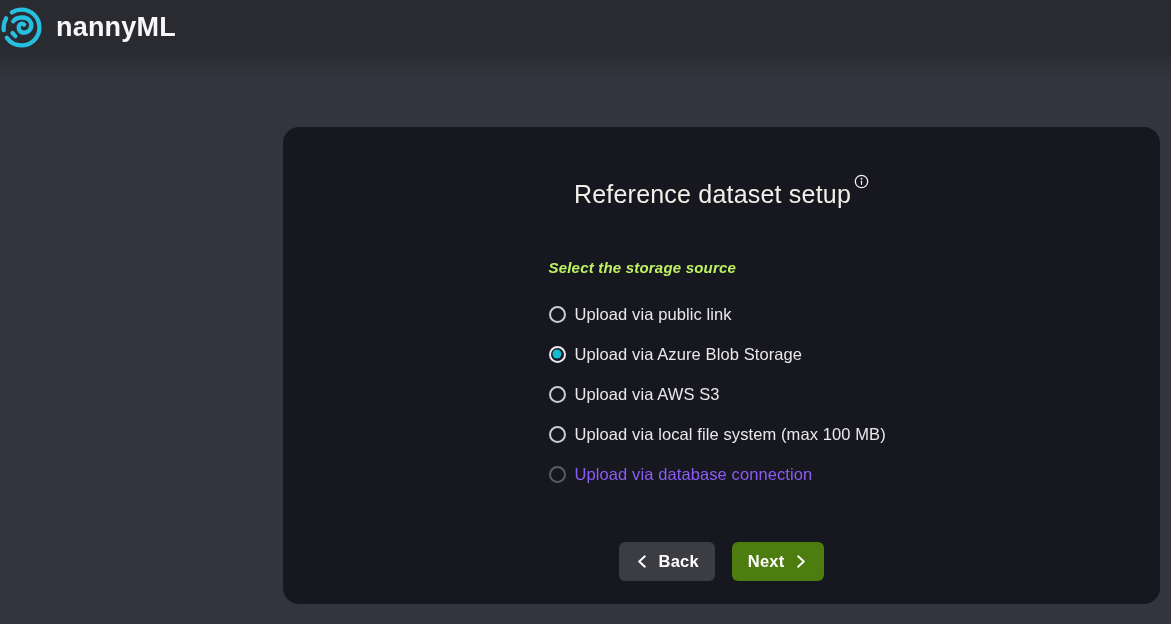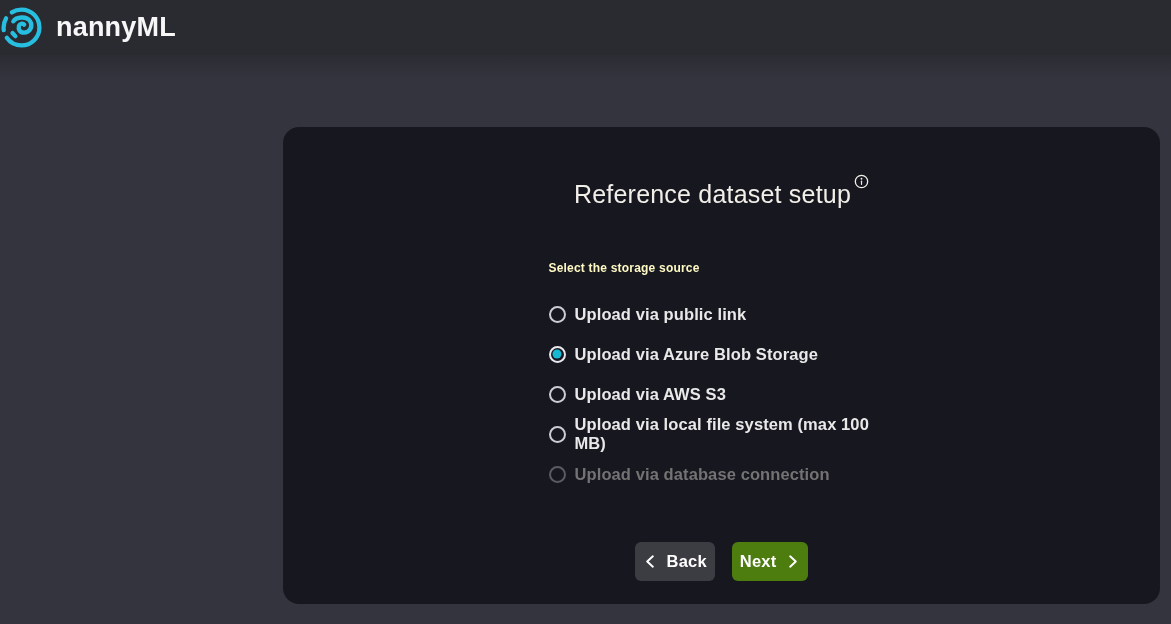--- a/index.html
+++ b/index.html
@@ -61,32 +61,32 @@
     margin-left: 3px;
     width: 15px; height: 15px;
   }
 
   .content {
     position: absolute; top: 130px; left: 50%;
     transform: translateX(-50%);
     width: 346px;
   }
   .section-label {
-    font-size: 12px;
+    font-size: 15px;
     font-weight: 700;
-    color: #fef9c3;
+    color: #bef264;
     line-height: 22px;
     letter-spacing: 0.2px;
+    font-style: italic;
   }
   .options { margin-top: 15px; }
   .option {
     height: 40px;
     display: flex; align-items: center;
     cursor: pointer;
-    font-weight: bold;
   }
   .radio {
     flex: 0 0 auto;
     width: 17px; height: 17px;
     border: 2px solid #cdcdd3;
     border-radius: 50%;
     background: transparent;
     position: relative;
     margin-right: 9px;
   }
@@ -99,34 +99,34 @@
     border-radius: 50%;
     background: #15b9d2;
   }
   .option-label {
     font-size: 16.5px;
     color: #e9e9e9;
     letter-spacing: 0.1px;
   }
   .option.disabled { cursor: default; }
   .option.disabled .radio { border-color: #5b5b64; }
-  .option.disabled .option-label { color: #737373; }
+  .option.disabled .option-label { color: #8b5cf6; }
 
   
   .buttons {
     position: absolute; top: 415px; left: 0; width: 100%;
     display: flex; justify-content: center; gap: 17px;
   }
   .btn {
     height: 39px;
     border: none;
     border-radius: 6px;
     display: inline-flex; align-items: center; justify-content: center;
     gap: 9px;
-    padding: 0 8px;
+    padding: 0 16px;
     font-family: inherit;
     font-size: 16.5px;
     font-weight: 700;
     color: #ffffff;
     letter-spacing: 0.2px;
     cursor: pointer;
   }
   .btn-back { background: #3c3c43; }
   .btn-next { background: #4d7c0f; }
   .chev { width: 15px; height: 15px; display: block; }

